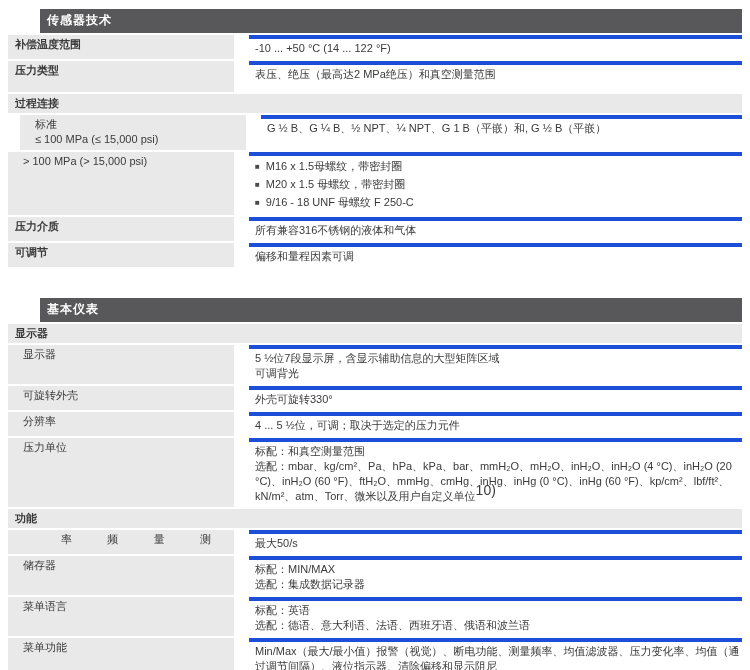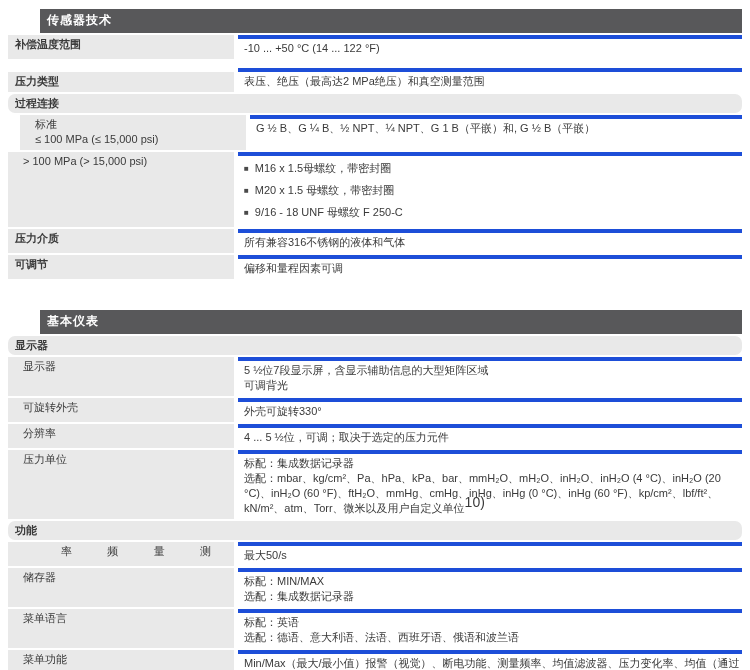--- a/index.html
+++ b/index.html
@@ -11,53 +11,53 @@
   #doc{padding:9px 8px 0 8px;}
   .spec-table{margin-bottom:31px;}
   .spec-table:last-child{margin-bottom:0;}
   .thead{
     background:var(--header-bg,#58585a);color:var(--header-text,#ffffff);
     font-weight:700;font-size:12px;padding:3px 7px 4px 7px;letter-spacing:1px;margin-left:32px;
   }
   .rows{display:flex;flex-direction:column;gap:2px;margin-top:2px;}
   .subheader{
     background:var(--label-bg,#e9e9e9);font-weight:700;
-    padding:2px 7px 3px 7px;line-height:14px;border-radius:7px;
+    padding:2px 7px 3px 7px;line-height:14px;
   }
-  .row{display:flex;gap:4px;align-items:stretch;}
+  .row{display:flex;gap:15px;align-items:stretch;}
   .label{
     flex:0 0 226px;width:226px;box-sizing:border-box;
     background:var(--label-bg,#e9e9e9);
     padding:2px 6px 3px 7px;
   }
   .label.bold{font-weight:700;}
   .label.indent{padding-left:15px;}
   .value{flex:1;padding:2px 2px 3px 6px;border-top:4px solid #1d4ed8;background:#ffffff;}
   .tline{line-height:15px;}
-  .bline{line-height:21px;white-space:nowrap;}
+  .bline{line-height:16px;white-space:nowrap;}
   .bullet{font-size:8px;margin-right:6px;color:#4a4a4a;display:inline-block;transform:translateY(-1px);}
   sup{font-size:14px;line-height:0;}
   .spread{display:flex;justify-content:space-between;width:150px;margin-left:46px;}
 </style>
 </head>
 <body>
 
 <div id="doc">
     <div class="spec-table">
       <div class="thead">传感器技术</div>
       <div class="rows">
         <div class="row">
           <div class="label bold">
             <div class="tline">补偿温度范围</div>
           </div>
           <div class="value">
             <div class="tline">-10 ... +50 °C (14 ... 122 °F)</div>
           </div>
         </div>
-        <div class="row" style="min-height: 31px; align-items: flex-end;">
+        <div class="row" style="min-height: 31px;">
           <div class="label bold">
             <div class="tline">压力类型</div>
           </div>
           <div class="value">
             <div class="tline">表压、绝压（最高达2 MPa绝压）和真空测量范围</div>
           </div>
         </div>
         <div class="subheader">过程连接</div>
         <div class="row" style="min-height: 35px; padding-left: 12px;">
           <div class="label indent">
@@ -123,21 +123,21 @@
           </div>
           <div class="value">
             <div class="tline">4 ... 5 ½位，可调；取决于选定的压力元件</div>
           </div>
         </div>
         <div class="row">
           <div class="label indent">
             <div class="tline">压力单位</div>
           </div>
           <div class="value">
-            <div class="tline">标配：集成数据记录器</div>
+            <div class="tline">标配：和真空测量范围</div>
             <div class="tline"><span>选配：mbar、kg/cm²、Pa、hPa、kPa、bar、mmH₂O、mH₂O、inH₂O、inH₂O (4 °C)、inH₂O (20 °C)、inH₂O (60 °F)、ftH₂O、mmHg、cmHg、inHg、inHg (0 °C)、inHg (60 °F)、kp/cm²、lbf/ft²、kN/m²、atm、Torr、微米以及用户自定义单位</span><sup>10)</sup></div>
           </div>
         </div>
         <div class="subheader">功能</div>
         <div class="row">
           <div class="label">
             <div class="spread">
               <span>率</span>
               <span>频</span>
               <span>量</span>

